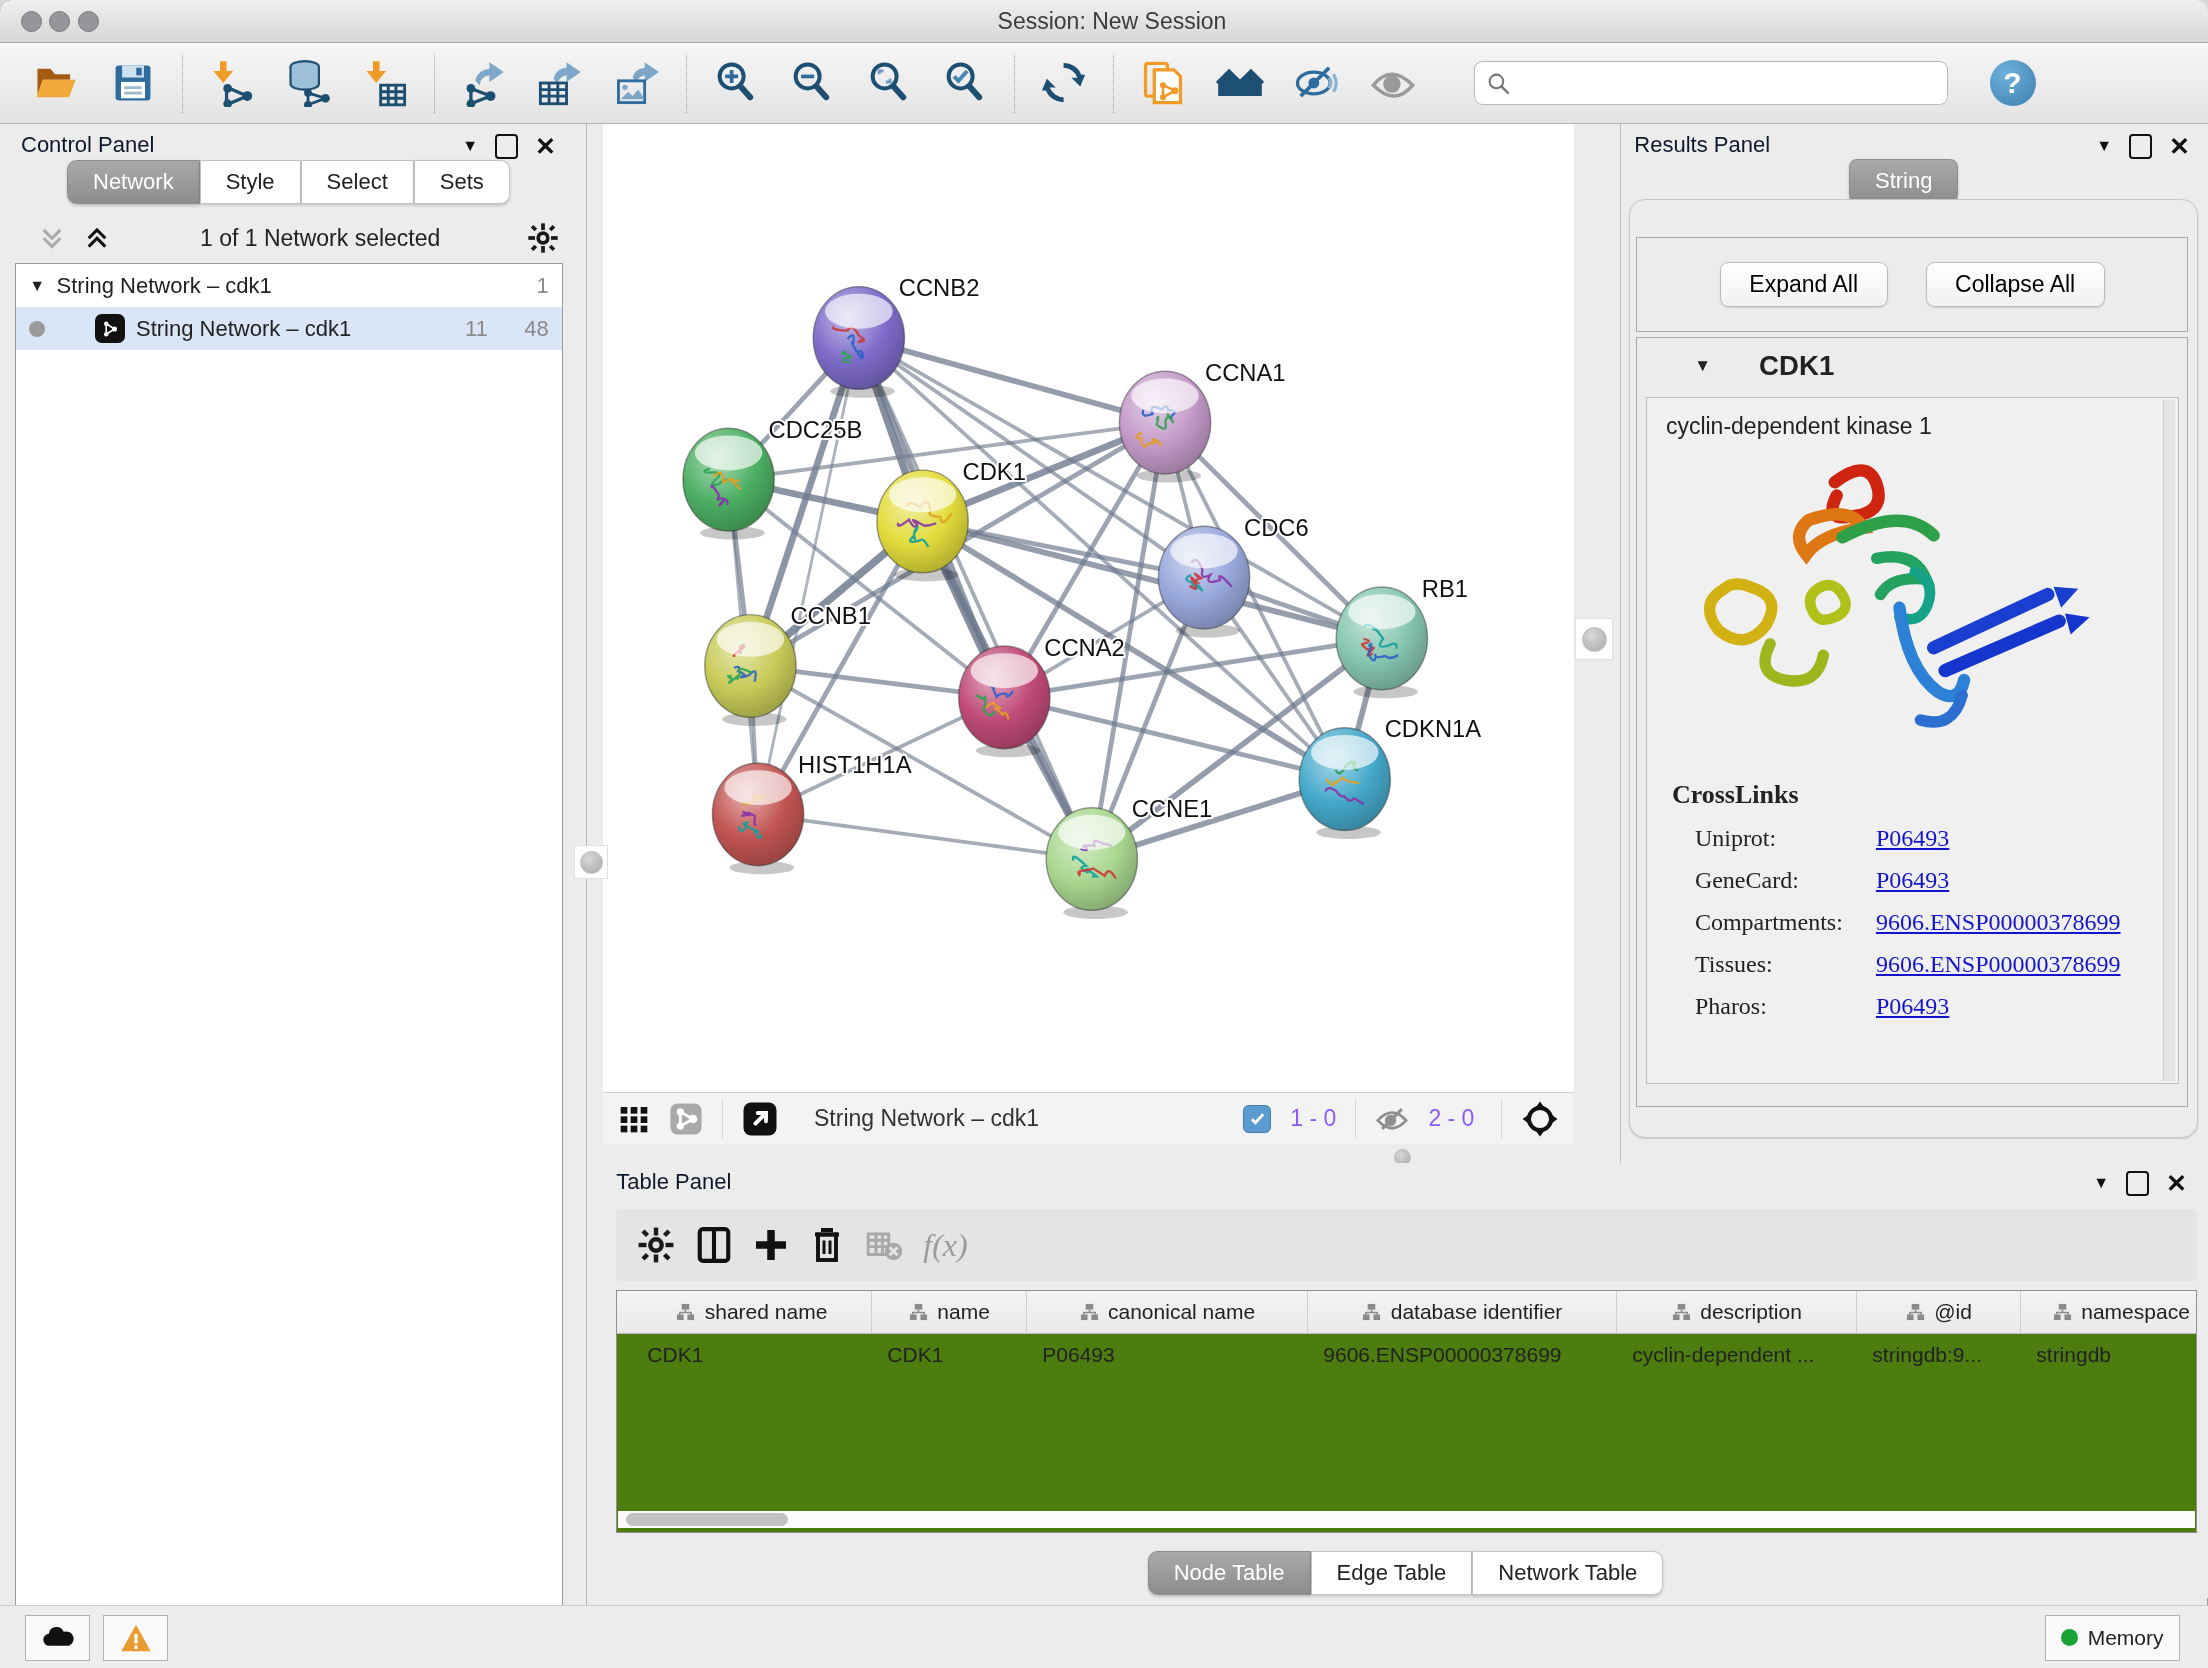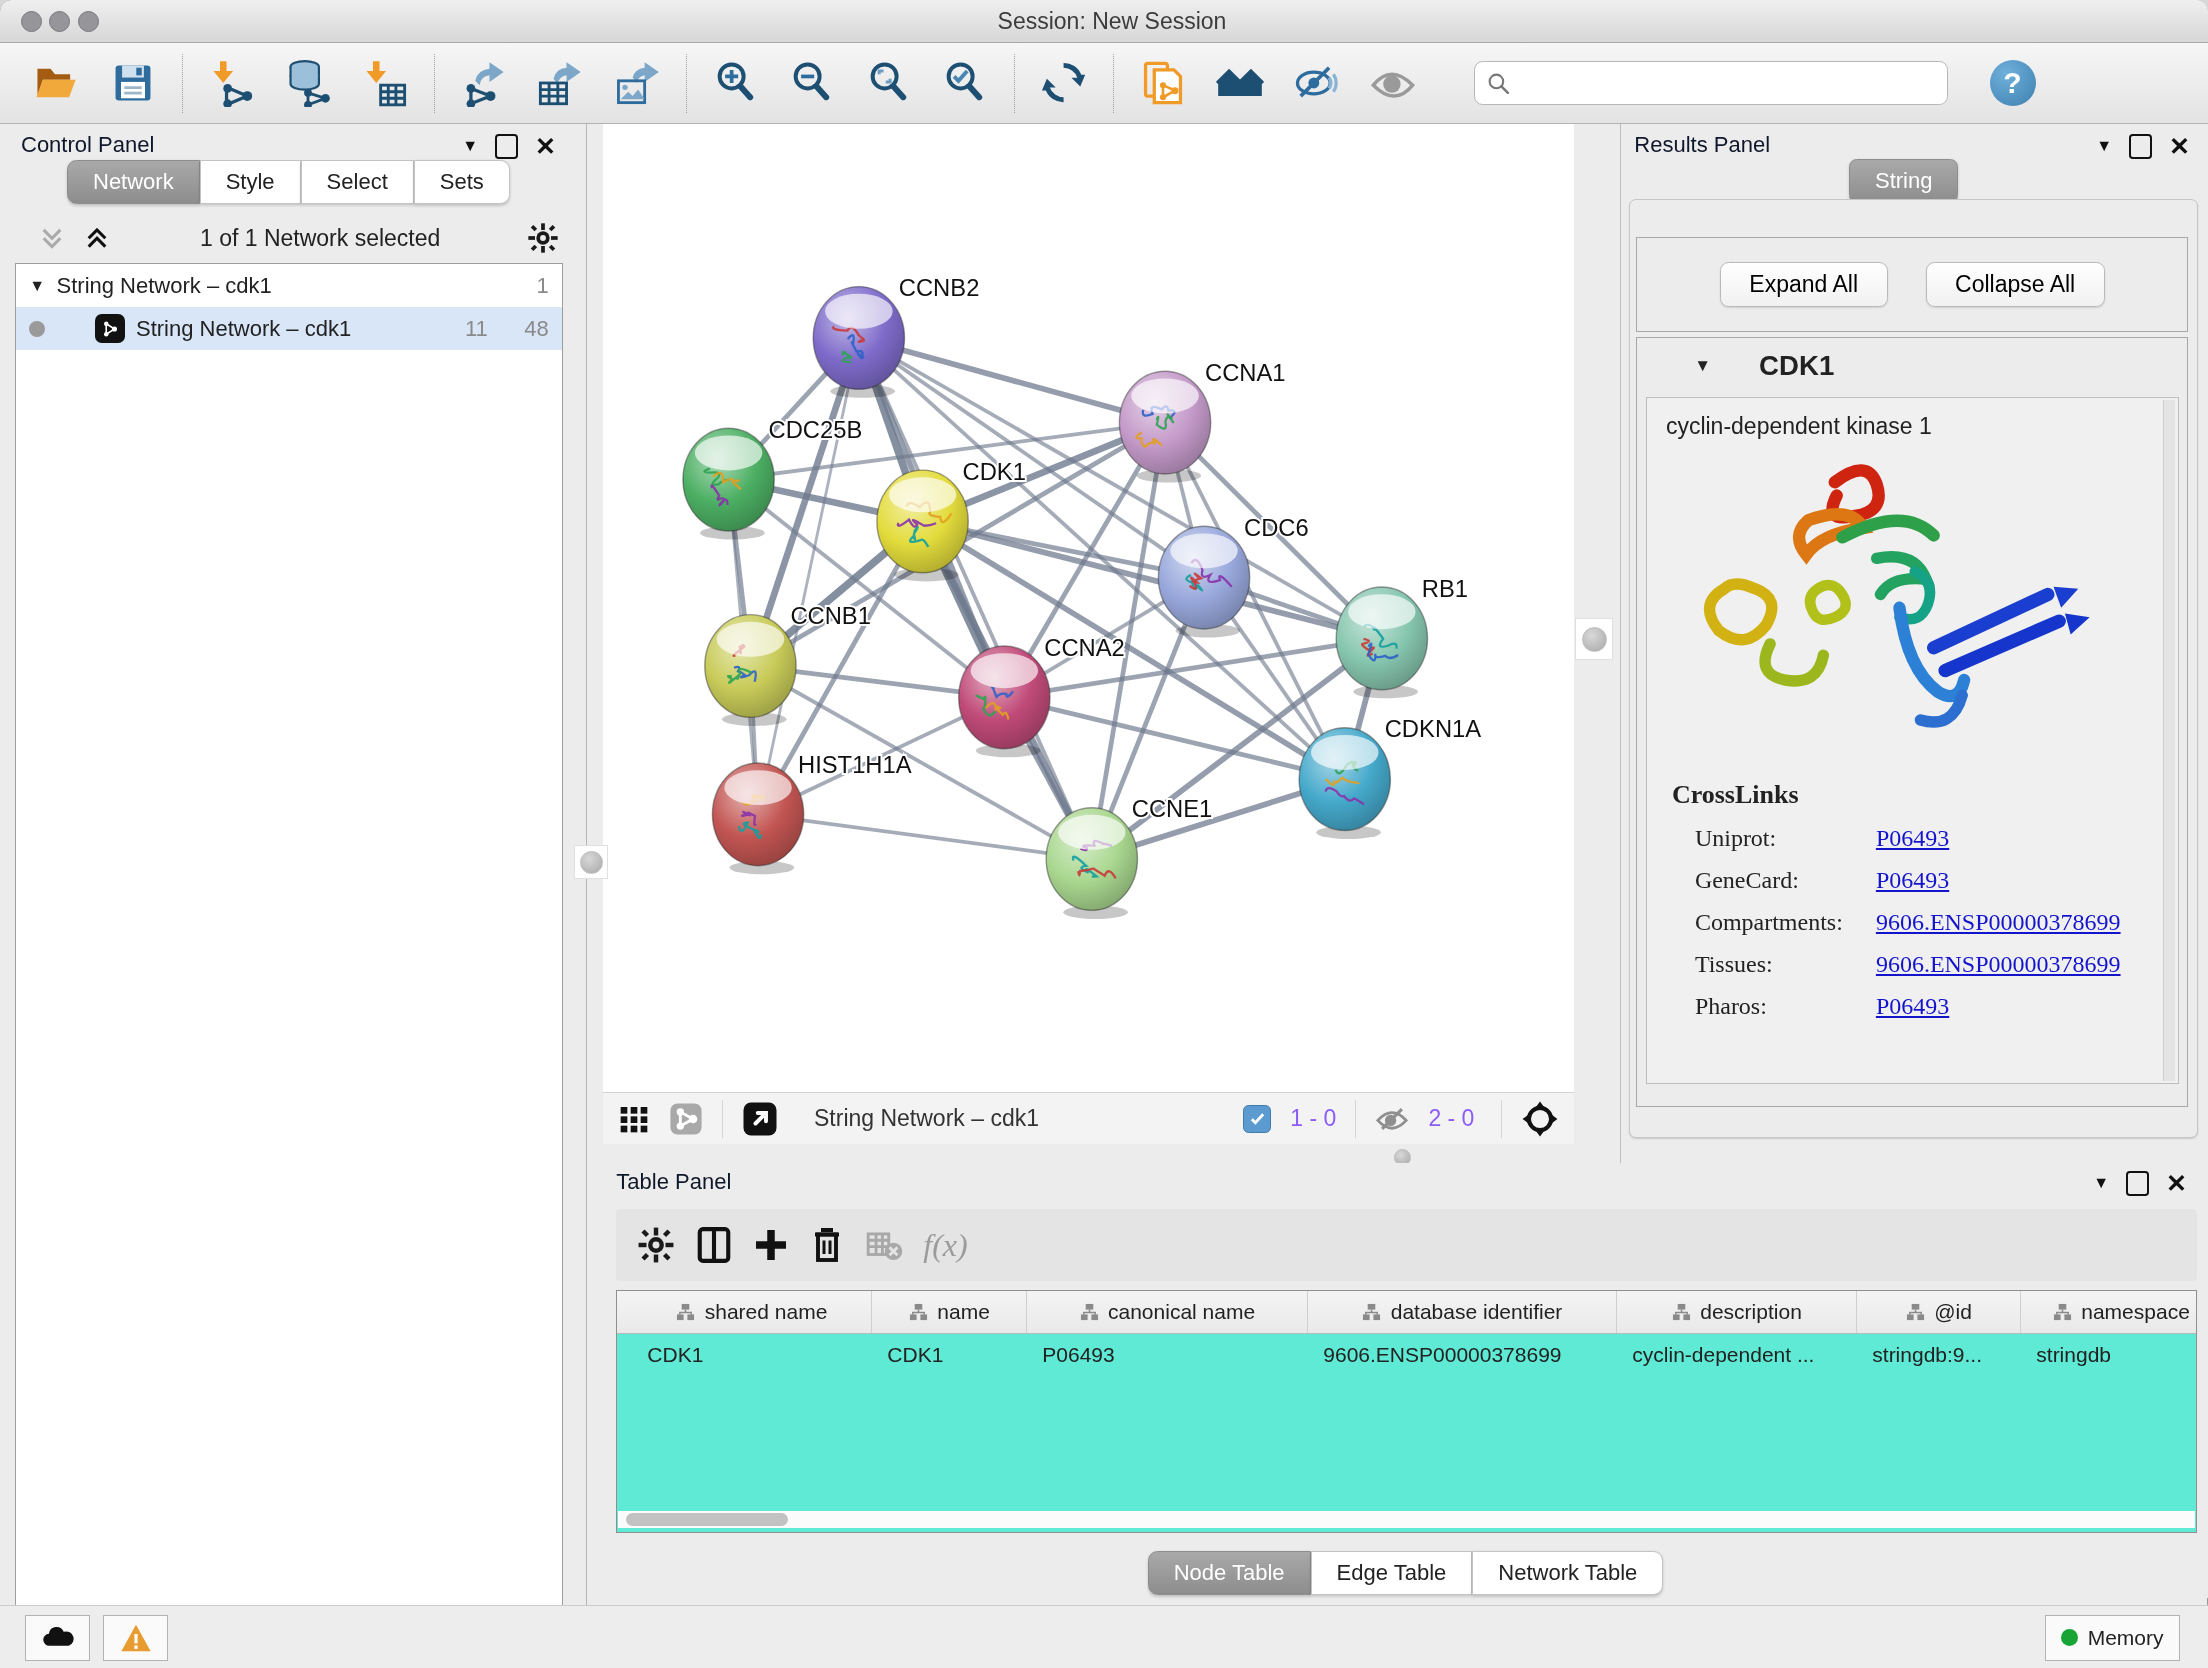--- a/index.html
+++ b/index.html
@@ -67,21 +67,21 @@
   .checkbox{width:26px;height:26px;border-radius:5.7px;background:#5b9bd0;
     border:1px solid #3f7cab;display:flex;align-items:center;justify-content:center;}
   .grabdot{position:absolute;border-radius:50%;
     background:radial-gradient(circle at 38% 32%,#d8d8d8,#a8a8a8);border:1px solid #bdbdbd;}
   .handle-sq{position:absolute;background:#fff;border:1px solid #e0e0e0;
     display:flex;align-items:center;justify-content:center;}
   
   .results-panel{position:absolute;left:1620px;top:124px;width:589px;height:1040px;
     background:#ececec;border-left:1px solid #bdbdbd;box-sizing:border-box;}
   .rp-outer{position:absolute;left:7.6px;top:75px;width:567px;height:937px;
-    border:1px solid #c6c6c6;border-radius:7px;background:#ececec;box-shadow:0 1px 1.9px rgba(0,0,0,.15);}
+    border:1px solid #c6c6c6;border-radius:16px;background:#ececec;box-shadow:0 1px 1.9px rgba(0,0,0,.15);}
   .rp-box1{position:absolute;left:6.7px;top:37px;width:552px;height:95px;
     border:1px solid #a8a8a8;background:#ececec;display:flex;align-items:center;
     justify-content:center;gap:38px;box-sizing:border-box;}
   .rp-btn{background:linear-gradient(#ffffff,#f1f1f1);border:1px solid #b9b9b9;
     border-radius:8.6px;font-size:23px;padding:7.6px 28.5px;cursor:pointer;box-shadow:0 1px 1.9px rgba(0,0,0,.12);}
   .rp-box2{position:absolute;left:6.7px;top:137px;width:552px;height:770px;
     border:1px solid #a8a8a8;background:#ececec;box-sizing:border-box;}
   .rp-genehead{display:flex;align-items:center;gap:48px;height:55px;padding-left:57px;}
   .rp-genehead .g{font-size:27.6px;font-weight:bold;}
   .rp-inner{position:absolute;left:8.6px;top:59px;width:533px;height:687px;
@@ -94,21 +94,21 @@
   .xl-row a{color:#1414cc;text-decoration:underline;}
   .rp-scroll{position:absolute;right:2.9px;top:1.9px;width:11.4px;height:681px;
     background:#e4e4e4;border-left:1px solid #cfcfcf;}
   
   .table-panel{position:absolute;left:603px;top:1163px;width:1605px;height:435px;background:#ececec;}
   .tp-toolbar{position:absolute;left:13.3px;top:46px;width:1581px;height:72px;
     background:#e4e4e4;border-radius:3.8px;display:flex;align-items:center;gap:20px;
     padding-left:21px;box-sizing:border-box;}
   .fx{font-family:"Liberation Serif",serif;font-style:italic;font-size:32px;color:#9b9b9b;}
   .tbl{position:absolute;left:13.3px;top:127px;width:1581px;height:243px;
-    border:1px solid #8f8f8f;background:#5eead4;box-sizing:border-box;overflow:hidden;}
+    border:1px solid #8f8f8f;background:#4d7c0f;box-sizing:border-box;overflow:hidden;}
   .tbl-head{display:flex;background:linear-gradient(#f4f4f4,#e9e9e9);
     border-bottom:1px solid #b9b9b9;height:42px;}
   .th{display:flex;align-items:center;justify-content:center;gap:9.5px;font-size:21px;
     color:#222;border-right:1px solid #cfcfcf;box-sizing:border-box;flex:none;}
   .tbl-row{display:flex;height:42px;align-items:center;}
   .td{font-size:21px;padding-left:15px;box-sizing:border-box;flex:none;
     white-space:nowrap;overflow:hidden;}
   .hscroll{position:absolute;left:1px;bottom:3.8px;width:1577px;height:17px;background:#fbfbfb;}
   .hthumb{position:absolute;left:7.6px;top:1.9px;width:162px;height:13.3px;background:#c2c2c2;border-radius:6.7px;}
   .tp-tabs{position:absolute;left:0;top:388px;width:100%;display:flex;justify-content:center;}

